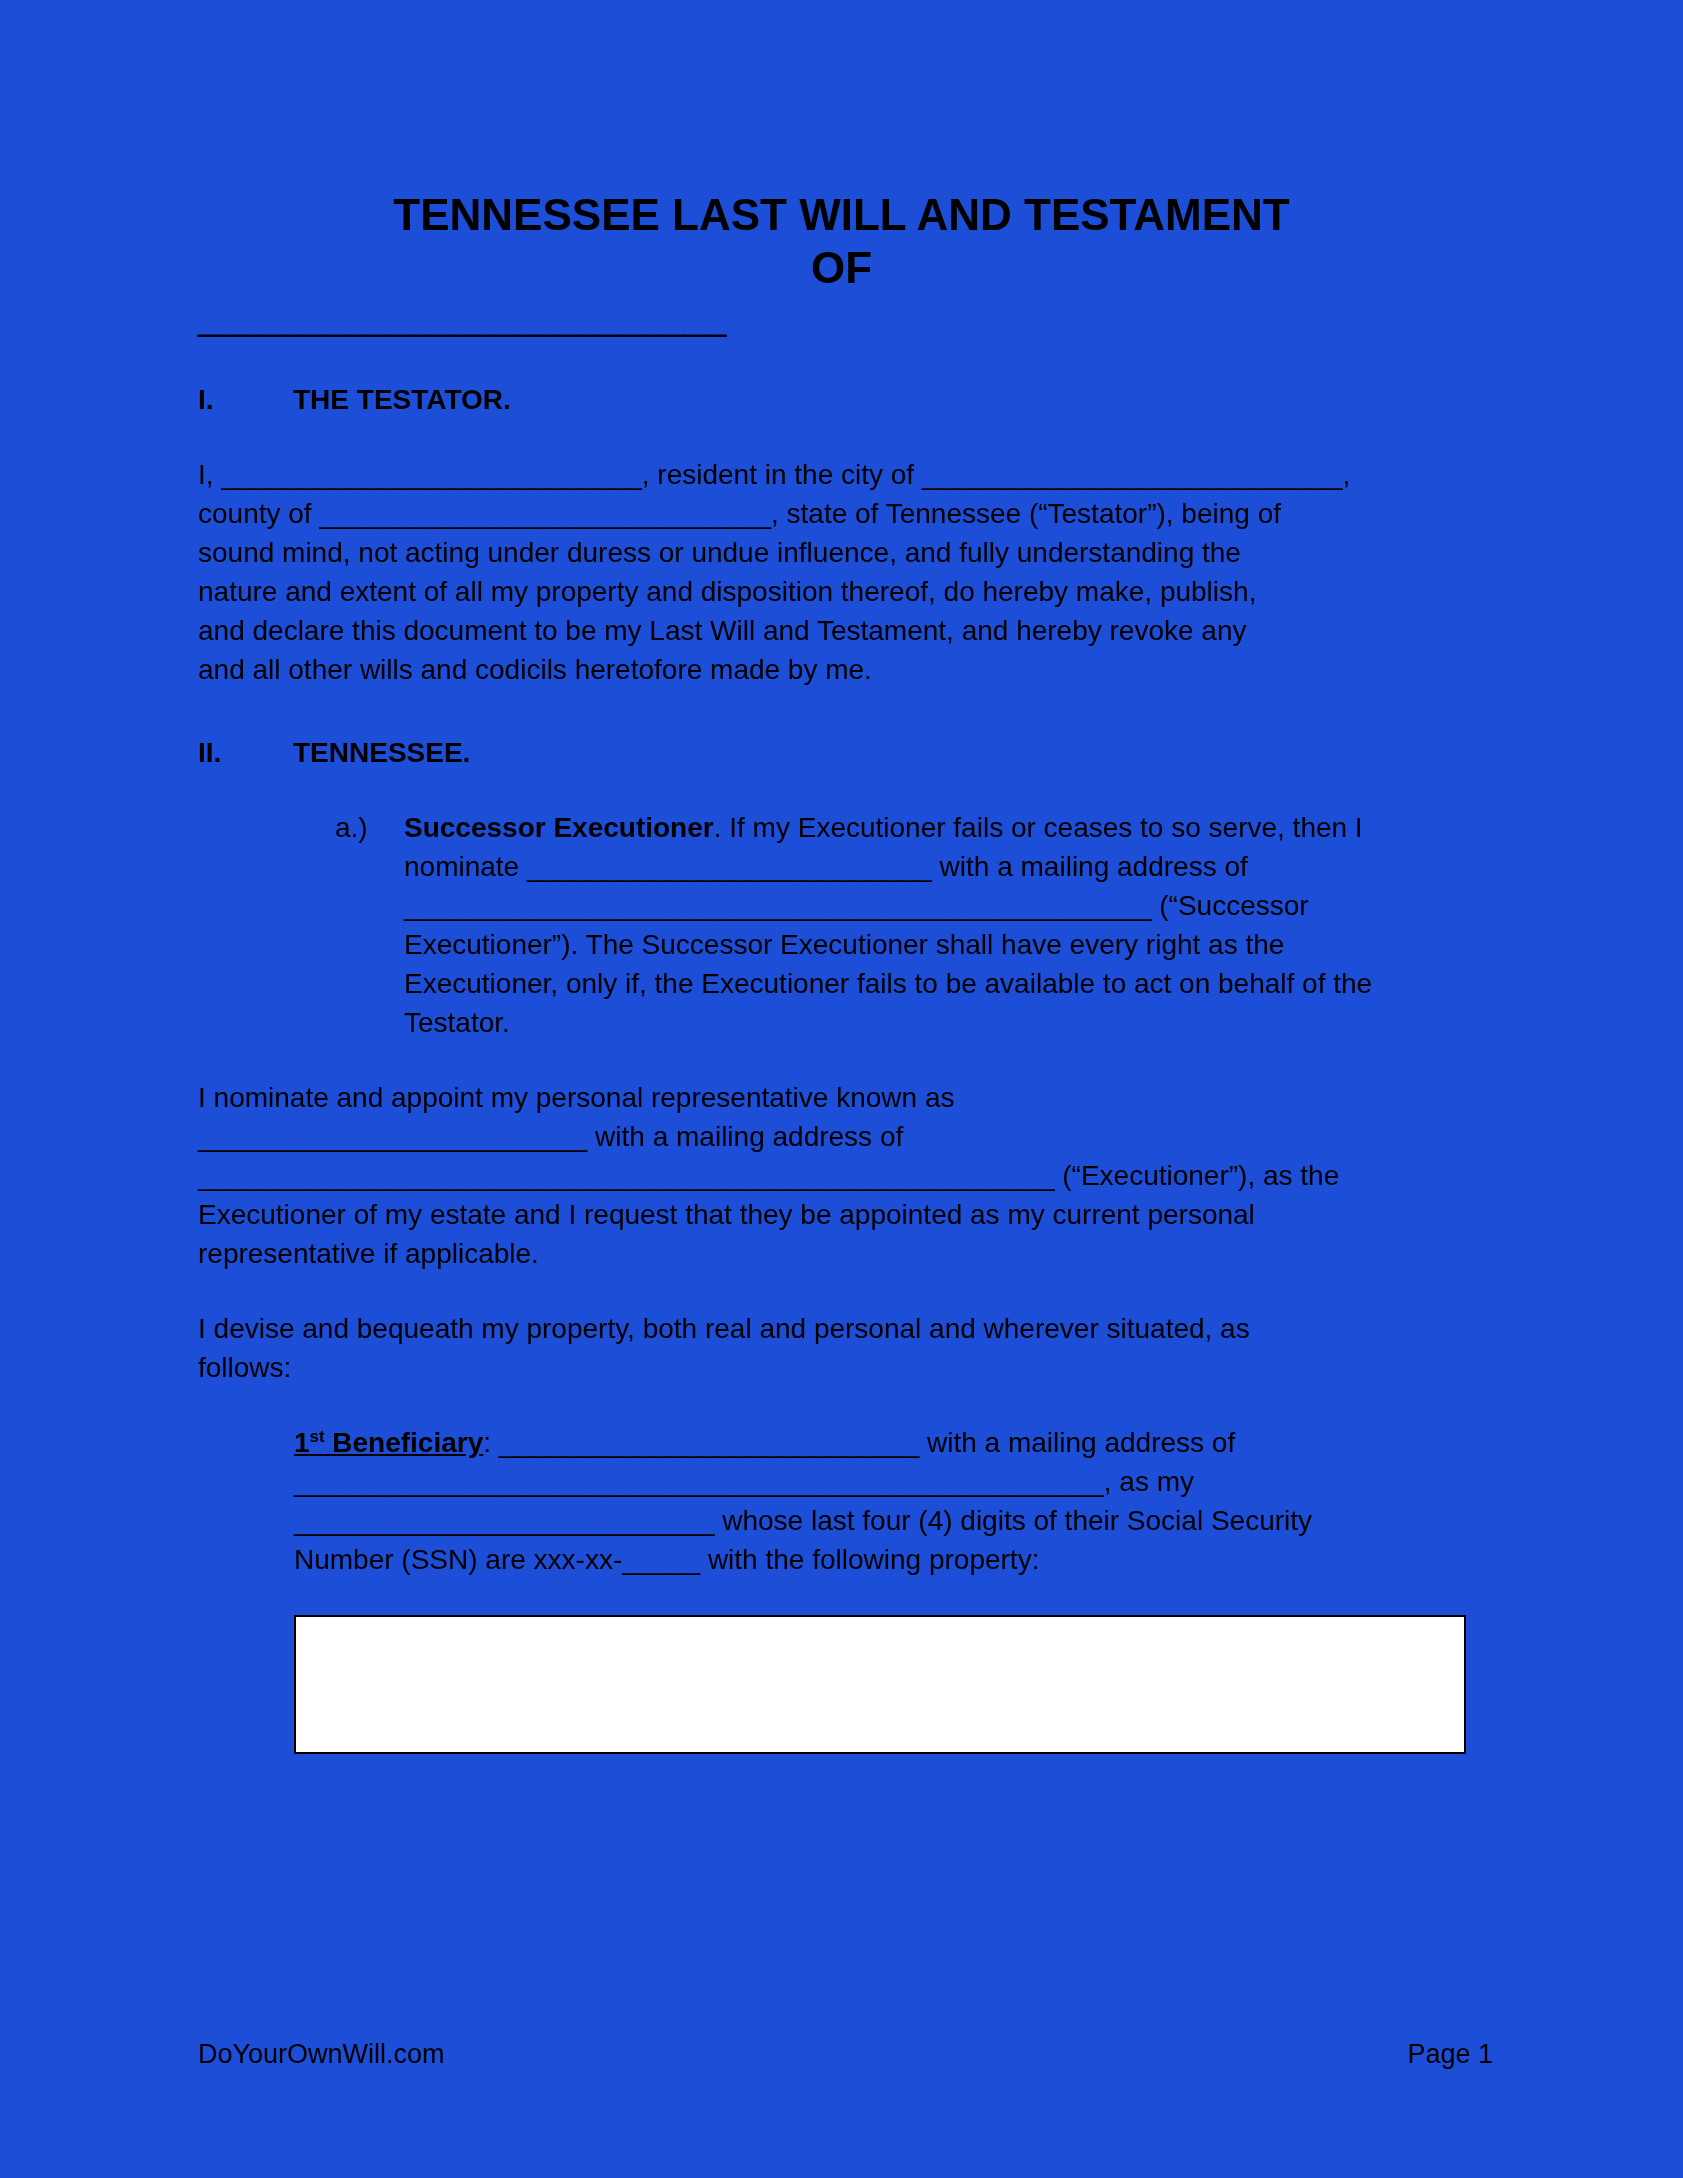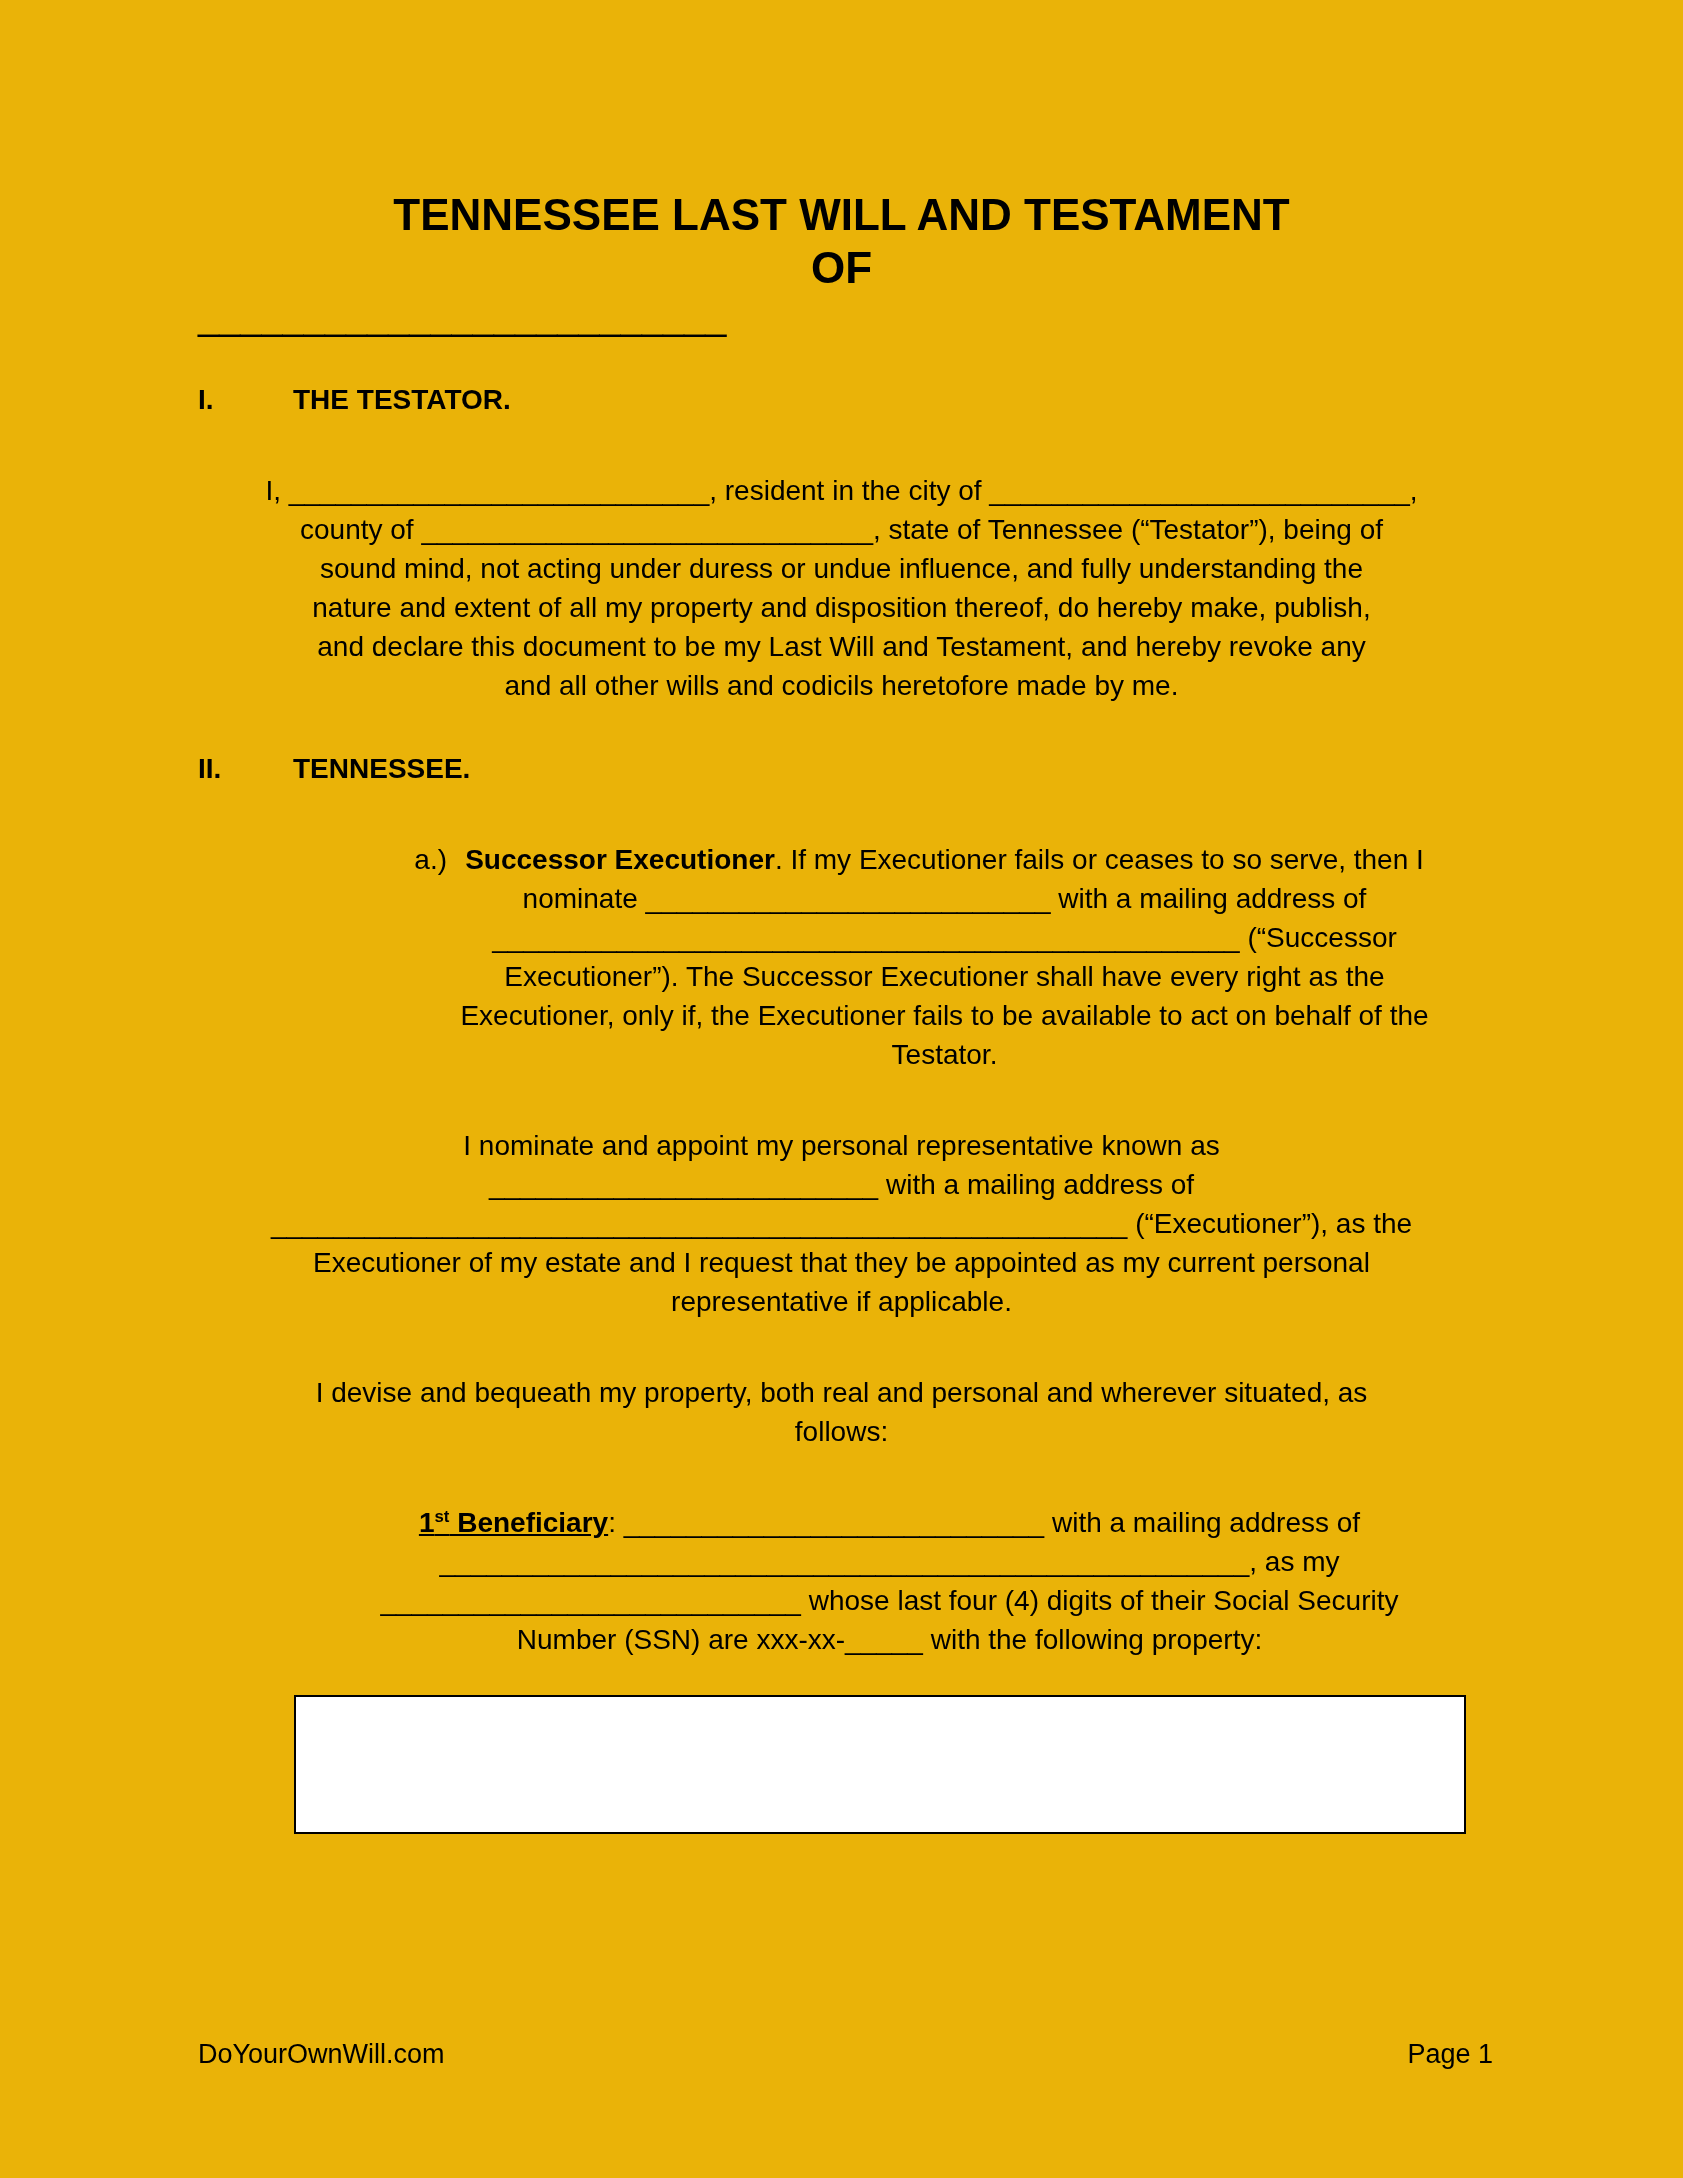--- a/index.html
+++ b/index.html
@@ -5,21 +5,21 @@
   html, body {
     margin: 0;
     padding: 0;
     background: #ffffff;
   }
   .page {
     position: relative;
     width: 1683px;
     height: 2178px;
     margin: 0 auto;
-    background: #eab308;
+    background: #1d4ed8;
     box-sizing: border-box;
     padding: 188px 198px 0 198px;
     font-family: "Liberation Sans", "DejaVu Sans", sans-serif;
     color: #000000;
     font-size: 28px;
     line-height: 39px;
   }
   .doc-title {
     text-align: center;
     font-weight: bold;
@@ -38,22 +38,21 @@
   .heading {
     margin-top: 44px;
     font-weight: bold;
   }
   .hnum {
     display: inline-block;
     width: 95px;
     font-weight: bold;
   }
   .para {
-    margin-top: 52px;
-    text-align: center;
+    margin-top: 36px;
   }
   .prewrap {
     white-space: pre-line;
   }
   .hang {
     padding-left: 206px;
     text-indent: -69px;
   }
   .marker {
     display: inline-block;

